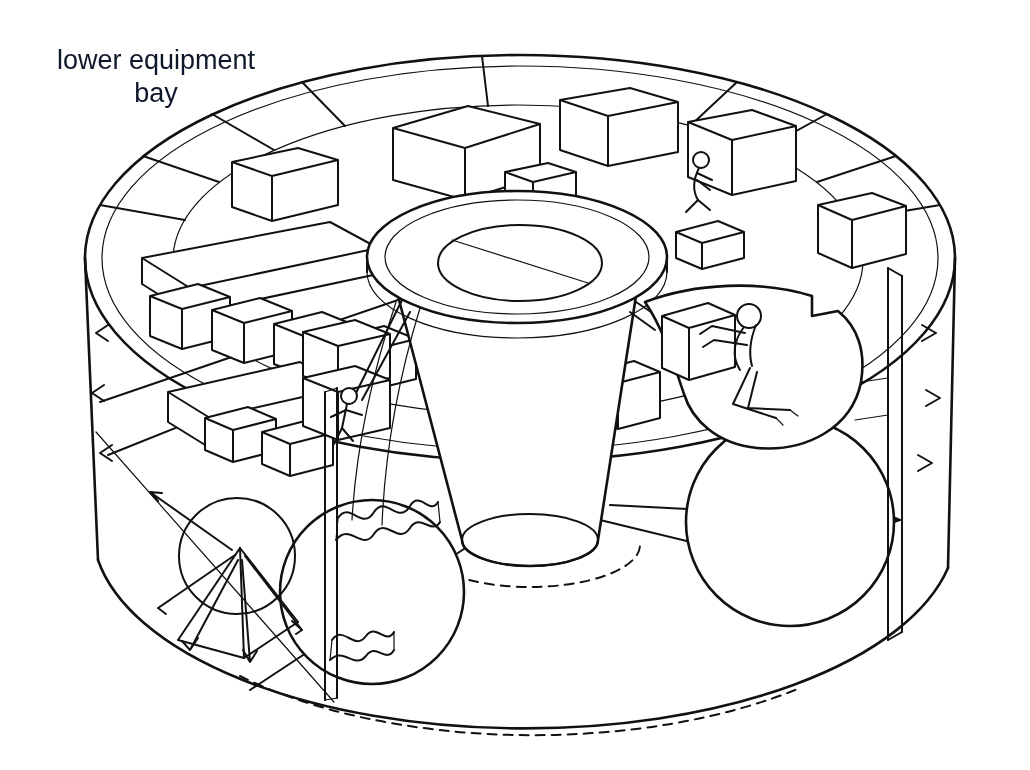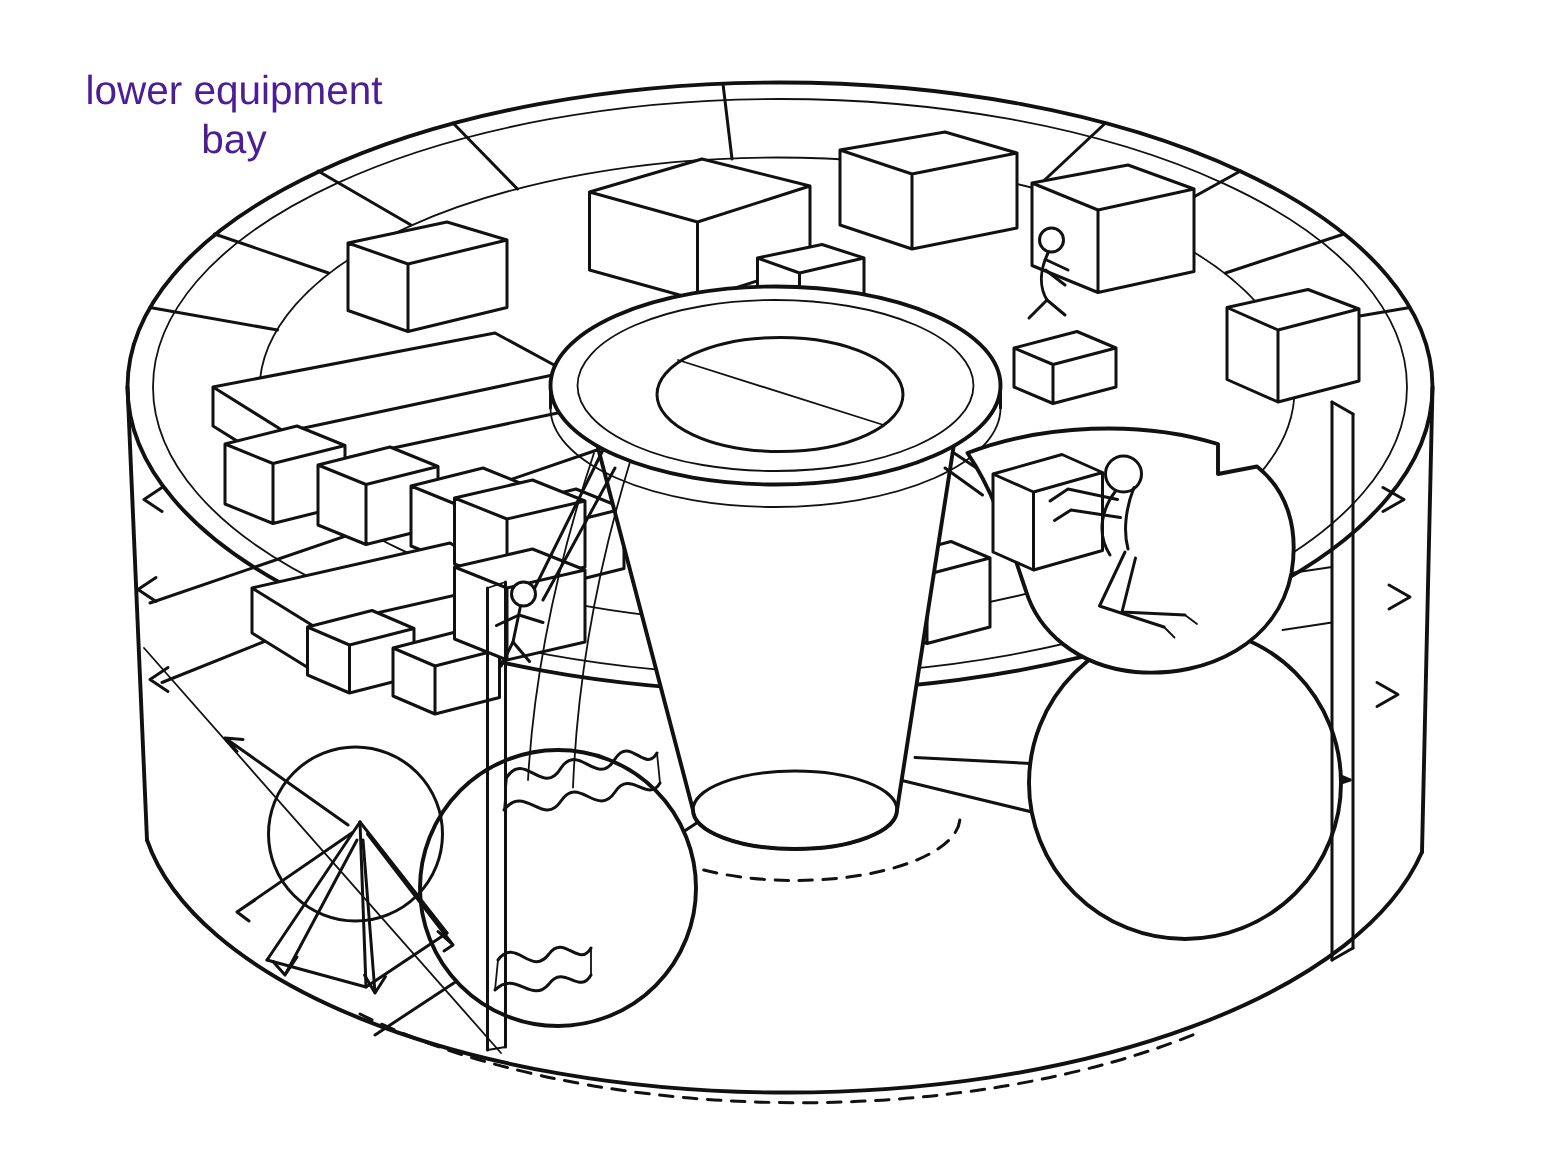--- a/index.html
+++ b/index.html
@@ -1,19 +1,19 @@
 <!DOCTYPE html>
 <html><head>
 <meta charset="utf-8">
 <style>
   html,body{margin:0;padding:0;background:#ffffff;}
   .canvas{position:relative;width:1030px;height:770px;background:#ffffff;overflow:hidden;
           font-family:"Liberation Sans", sans-serif;}
   .figure-label{position:absolute;left:36px;top:44px;width:240px;text-align:center;
-                font-size:27px;line-height:1.22;color:#4c1d95;font-weight:400;}
+                font-size:27px;line-height:1.22;color:#0f172a;font-weight:400;}
   svg{position:absolute;left:0;top:0;}
   svg *{fill:none;stroke-linecap:round;stroke-linejoin:round;stroke-width:2;}
   .wf{fill:#ffffff;}
   .t1{stroke-width:1.2;}
   .t3{stroke-width:2.6;}
   .dash{stroke-dasharray:9 7;}
 </style>
 </head>
 <body>
 

